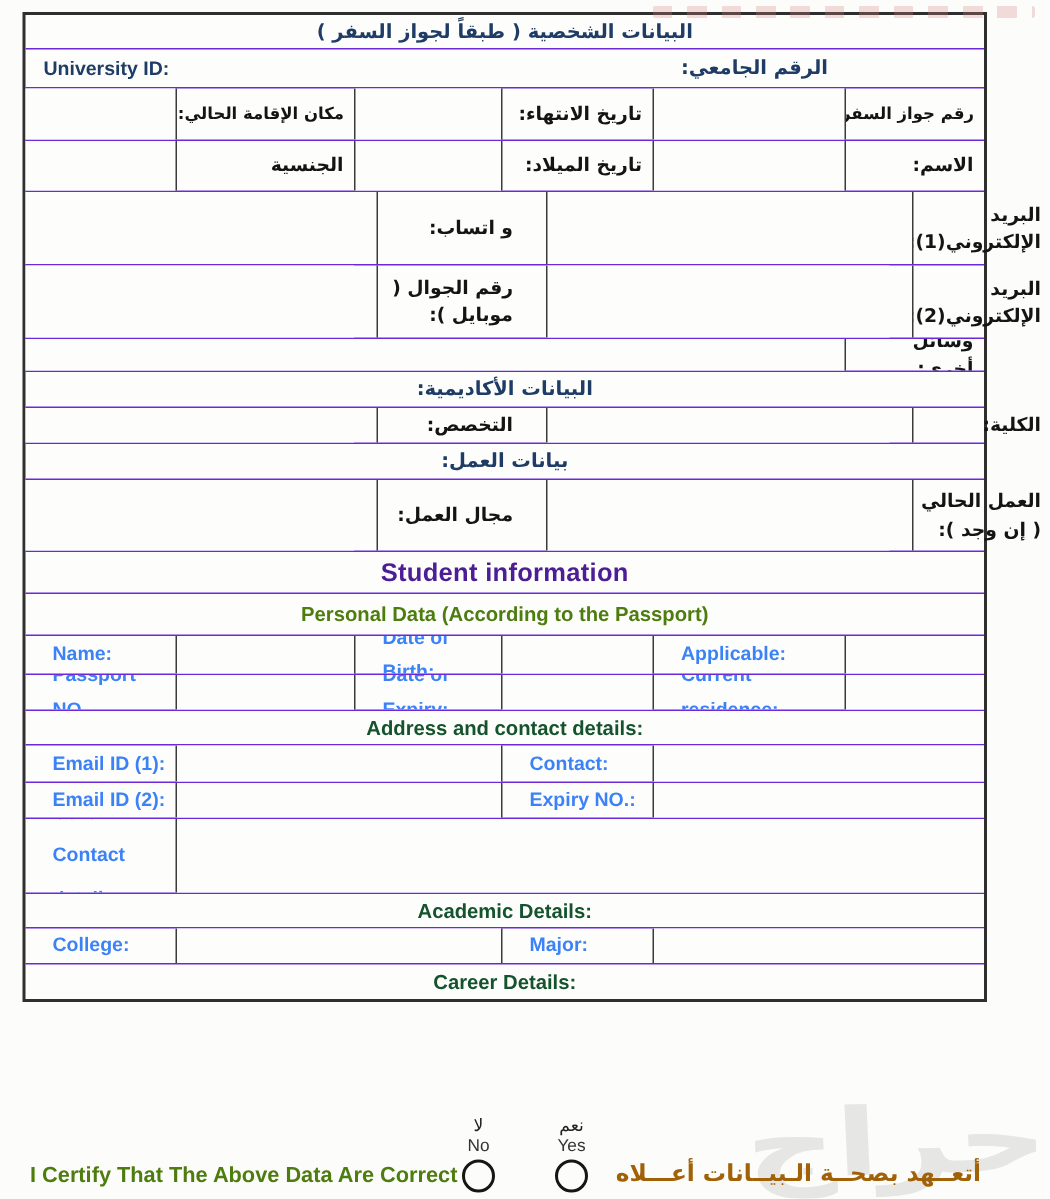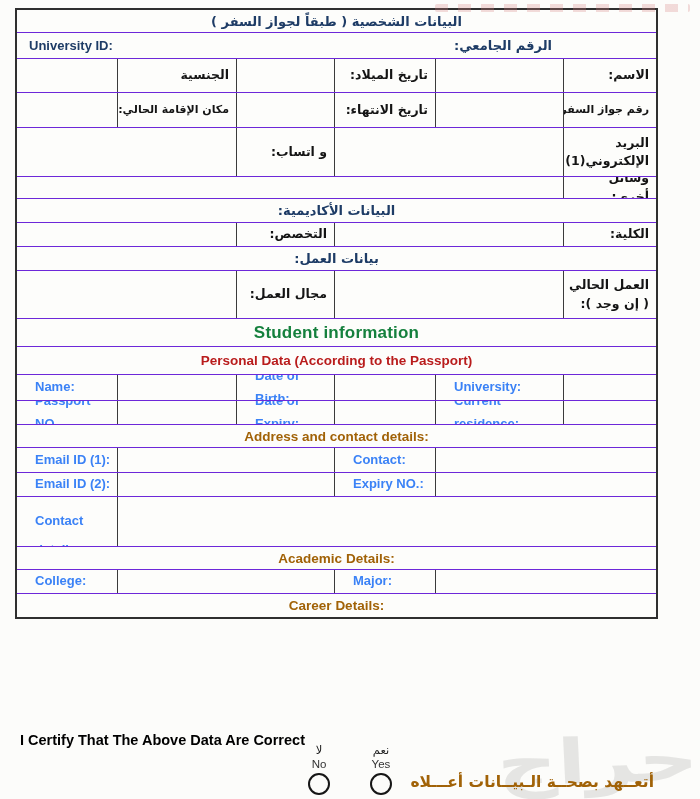--- a/index.html
+++ b/index.html
@@ -5,45 +5,45 @@
   * { margin:0; padding:0; box-sizing:border-box; }
   html,body { width:700px; height:799px; }
   body { background:#fbfbf8; font-family:"Liberation Sans", sans-serif; overflow:hidden; }
   .page { position:relative; width:700px; height:799px; background:#fcfcfa; }
 
   
   .form-table { position:absolute; left:15px; top:8px; width:643px; border:2px solid #2f2f2f; background:#fdfdfb; }
   .row { display:grid; border-bottom:1px solid #6d28d9; }
   .row:last-child { border-bottom:none; }
   .cols6   { grid-template-columns:100px 119px 98px 101px 128px 93px; }
-  .colsAr4 { grid-template-columns:219px 98px 229px 93px; }
+  .colsAr4 { grid-template-columns:219px 98px 229px 93px;gap:15px; }
   .colsAr2 { grid-template-columns:546px 93px; }
   .colsEn4 { grid-template-columns:100px 217px 101px 221px; }
   .colsEn2 { grid-template-columns:100px 539px; }
   .cols1   { grid-template-columns:639px; }
   .c { border-left:1px solid #3b3b3b; display:flex; align-items:center; overflow:hidden; }
   .c:first-child { border-left:none; }
 
   .ar  { direction:rtl; font-family:"DejaVu Sans", sans-serif; font-weight:bold; font-size:12.5px; color:#141414; justify-content:flex-start; padding:1px 7px 1px 3px; text-align:right; line-height:1.45; }
   .ar.small { font-size:11px; white-space:nowrap; }
   .enl { font-weight:bold; font-size:13px; color:#3b82f6; padding:1px 3px 1px 18px; line-height:1.7; }
   .hdr-ar { justify-content:center; direction:rtl; font-family:"DejaVu Sans", sans-serif; font-weight:bold; font-size:13px; color:#1e3c66; }
-  .hdr-en { justify-content:center; font-weight:bold; font-size:13.5px; color:#a16207; }
-  .hdr-red { justify-content:center; font-weight:bold; font-size:17px; color:#15803d; letter-spacing:.2px; }
+  .hdr-en { justify-content:center; font-weight:bold; font-size:13.5px; color:#14532d; }
+  .hdr-red { justify-content:center; font-weight:bold; font-size:17px; color:#4c1d95; letter-spacing:.2px; }
   .uid-row { display:flex; justify-content:space-between; align-items:center; padding:0 9px 0 12px; }
   .uid-en { font-weight:bold; font-size:13px; color:#1e3c66; }
   .uid-ar { direction:rtl; font-family:"DejaVu Sans", sans-serif; font-weight:bold; font-size:13px; color:#1e3c66; }
   .inp { background:#fdfdfb; }
 
   
   .radio-group { position:absolute; width:48px; text-align:center; }
   .radio-ar { font-family:"DejaVu Sans", sans-serif; font-weight:normal; font-size:11.5px; color:#222; direction:rtl; }
   .radio-en { font-size:11.5px; color:#333; margin-top:1px; }
   .radio-circle { width:22px; height:22px; border:2.2px solid #161616; border-radius:50%; margin:3px auto 0; background:transparent; }
-  .certify-en { position:absolute; left:20px; top:732px; font-weight:bold; font-size:14.5px; color:#000000; z-index:2; }
+  .certify-en { position:absolute; left:20px; top:776px; font-weight:bold; font-size:14.5px; color:#4d7c0f; z-index:2; }
   .certify-ar { position:absolute; right:46px; top:773px; direction:rtl; font-family:"DejaVu Sans", sans-serif; font-weight:bold; font-size:15.5px; color:#a16207; z-index:2; }
   .watermark { position:absolute; right:2px; top:722px; font-family:"DejaVu Sans", sans-serif; font-weight:bold; font-size:62px; color:#d7d7d5; opacity:.6; transform:scaleX(1.35) rotate(-2deg); transform-origin:right center; z-index:1; pointer-events:none; }
   .scan-marks { position:absolute; left:435px; top:4px; width:255px; height:8px; background:repeating-linear-gradient(90deg, rgba(214,130,130,.28) 0 13px, rgba(214,130,130,0) 13px 23px); border-radius:2px; z-index:3; }
 </style>
 </head>
 <body>
 
 <div class="page">
 
   <div class="scan-marks"></div>
@@ -54,46 +54,52 @@
       <div class="c hdr-ar">البيانات الشخصية ( طبقاً لجواز السفر )</div>
     </div>
 
     <div class="row cols1" style="height:26px">
       <div class="c uid-row" style="width:544px">
         <span class="uid-en">University ID:</span>
         <span class="uid-ar">الرقم الجامعي:</span>
       </div>
     </div>
 
+    <div class="row cols6" style="height:35px">
+      <div class="c inp"></div>
+      <div class="c ar small">مكان الإقامة الحالي:</div>
+      <div class="c inp"></div>
+      <div class="c ar">تاريخ الانتهاء:</div>
+      <div class="c inp"></div>
+      <div class="c ar small">رقم جواز السفر</div>
+    </div>
+
     <div class="row cols6" style="height:34px">
       <div class="c inp"></div>
       <div class="c ar">الجنسية</div>
       <div class="c inp"></div>
       <div class="c ar">تاريخ الميلاد:</div>
       <div class="c inp"></div>
       <div class="c ar">الاسم:</div>
     </div>
 
-    <div class="row cols6" style="height:35px">
-      <div class="c inp"></div>
-      <div class="c ar small">مكان الإقامة الحالي:</div>
-      <div class="c inp"></div>
-      <div class="c ar">تاريخ الانتهاء:</div>
-      <div class="c inp"></div>
-      <div class="c ar small">رقم جواز السفر</div>
-    </div>
-
 
     <div class="row colsAr4" style="height:49px">
       <div class="c inp"></div>
       <div class="c ar">و اتساب:</div>
       <div class="c inp"></div>
       <div class="c ar">البريد الإلكتروني(1):</div>
     </div>
 
+    <div class="row colsAr4" style="height:49px">
+      <div class="c inp"></div>
+      <div class="c ar">رقم الجوال ( موبايل ):</div>
+      <div class="c inp"></div>
+      <div class="c ar">البريد الإلكتروني(2):</div>
+    </div>
 
     <div class="row colsAr2" style="height:22px">
       <div class="c inp"></div>
       <div class="c ar">وسائل أخرى:</div>
     </div>
 
     <div class="row cols1" style="height:24px">
       <div class="c hdr-ar">البيانات الأكاديمية:</div>
     </div>
 
@@ -113,29 +119,29 @@
       <div class="c ar">مجال العمل:</div>
       <div class="c inp"></div>
       <div class="c ar">العمل الحالي ( إن وجد ):</div>
     </div>
 
     <div class="row cols1" style="height:28px">
       <div class="c hdr-red">Student information</div>
     </div>
 
     <div class="row cols1" style="height:28px">
-      <div class="c hdr-en" style="color:#b91c1c">Personal Data (According to the Passport)</div>
+      <div class="c hdr-en" style="color:#4d7c0f">Personal Data (According to the Passport)</div>
     </div>
 
     <div class="row cols6" style="height:26px">
       <div class="c enl">Name:</div>
       <div class="c inp"></div>
       <div class="c enl">Date of Birth:</div>
       <div class="c inp"></div>
-      <div class="c enl">University:</div>
+      <div class="c enl">Applicable:</div>
       <div class="c inp"></div>
     </div>
 
     <div class="row cols6" style="height:24px">
       <div class="c enl">Passport NO.</div>
       <div class="c inp"></div>
       <div class="c enl">Date of Expiry:</div>
       <div class="c inp"></div>
       <div class="c enl">Current residence:</div>
       <div class="c inp"></div>

